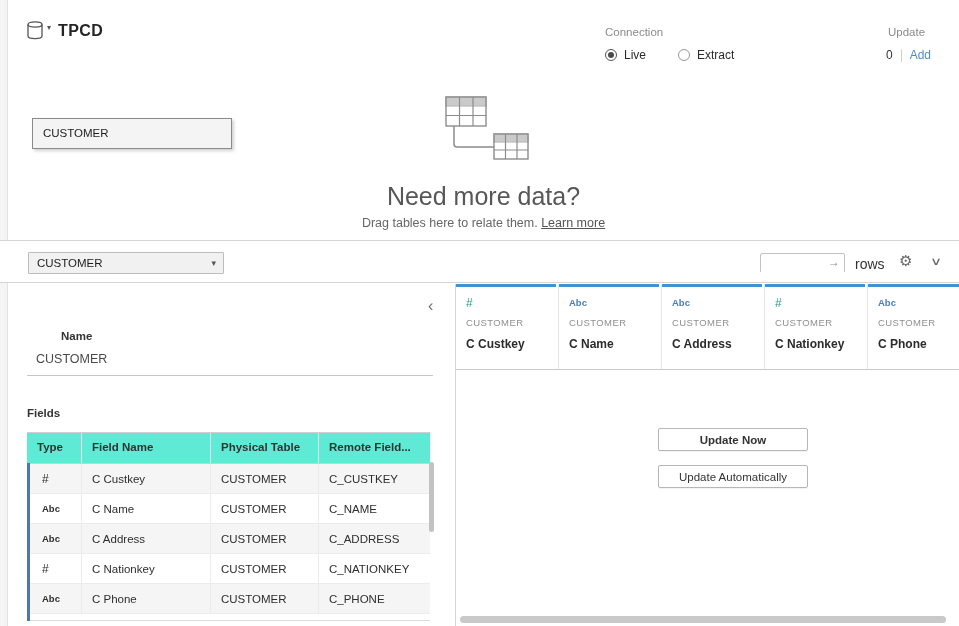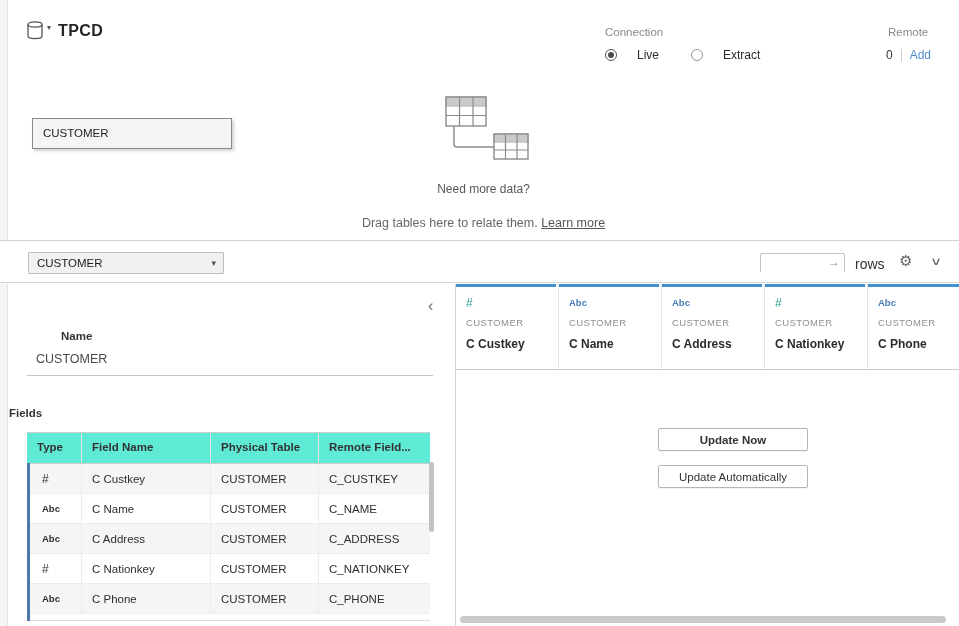--- a/index.html
+++ b/index.html
@@ -14,38 +14,38 @@
 
   
   .top-area { position:absolute; left:8px; top:0; right:0; height:240px; background:#fff; }
   .ds-icon { position:absolute; left:18px; top:20px; display:flex; align-items:flex-start; gap:3px; cursor:pointer; }
   .ds-caret { font-size:8px; color:#555; margin-top:3px; }
   .ds-title { position:absolute; left:50px; top:22px; font-size:16px; font-weight:bold; color:#252525; letter-spacing:0.4px; }
 
   .connection { position:absolute; left:597px; top:26px; }
   .section-label { font-size:11.5px; color:#8a8a8a; }
   .radio-row { display:flex; gap:32px; margin-top:10px; }
-  .radio { display:flex; align-items:center; gap:20px; font-size:12px; color:#2b2b2b; cursor:pointer; }
+  .radio { display:flex; align-items:center; gap:7px; font-size:12px; color:#2b2b2b; cursor:pointer; }
   .radio-dot { width:12px; height:12px; border:1px solid #979797; border-radius:50%; position:relative; }
   .radio-dot.selected { border-color:#555; }
   .radio-dot.selected::after { content:""; position:absolute; inset:2px; background:#4a4a4a; border-radius:50%; }
 
   .filters-block { position:absolute; left:880px; top:26px; }
   .filters-row { display:flex; align-items:center; gap:8px; margin-top:10px; margin-left:-2px; }
   .filters-count { font-size:12px; color:#333; }
   .filters-sep { width:1px; height:13px; background:#d0d0d0; }
   .filters-add { font-size:12px; color:#4f8dc9; cursor:pointer; text-decoration:none; }
 
   .table-pill { position:absolute; left:24px; top:118px; width:200px; height:31px;
     background:#f4f4f4; border:1px solid #8a8a8a; box-shadow:2px 2px 3px rgba(0,0,0,0.18);
     font-size:11.5px; color:#1e1e1e; line-height:29px; padding-left:10px; cursor:pointer; }
 
   .illustration { position:absolute; left:430px; top:94px; }
   .empty-title { position:absolute; top:182px; left:0; width:100%; text-align:center;
-    font-size:12px; color:#575757; }
+    font-size:25px; color:#575757; }
   .empty-hint { position:absolute; top:216px; left:0; width:100%; text-align:center;
     font-size:12.5px; color:#666; }
   .learn-more { color:#555; text-decoration:underline; cursor:pointer; }
 
   
   .toolbar { position:absolute; left:0; top:240px; width:959px; height:43px;
     background:#fff; border-top:1px solid #d4d4d4; border-bottom:1px solid #d4d4d4; }
   .table-select { position:absolute; left:28px; top:11px; width:196px; height:22px;
     background:#f1f1f1; border:1px solid #bdbdbd; border-radius:1px;
     font-size:11.5px; color:#1c1c1c; line-height:20px; padding-left:8px; cursor:pointer; }
@@ -59,21 +59,21 @@
   .gear { position:absolute; left:899px; top:11px; font-size:15px; color:#666; cursor:pointer; }
   .chev { position:absolute; left:932px; top:14px; font-size:11px; color:#666; transform:scaleX(1.5); cursor:pointer; }
 
   
   .meta-panel { position:absolute; left:8px; top:284px; width:447px; bottom:0; background:#fff; }
   .collapse { position:absolute; left:420px; top:14px; font-size:16px; color:#6f6f6f; cursor:pointer; line-height:1; }
   .panel-label { position:absolute; font-size:11.5px; font-weight:bold; color:#333; }
   .name-label { left:19px; top:46px;margin-left:34px; }
   .name-value { position:absolute; left:28px; top:68px; font-size:12.5px; color:#4a4a4a; }
   .name-underline { position:absolute; left:19px; top:91px; width:406px; border-bottom:1px solid #c6c6c6; }
-  .fields-label { left:1px; top:123px; }
+  .fields-label { left:19px; top:123px; }
 
   .ftable { position:absolute; left:19px; top:148px; width:403px; font-size:11.5px; }
   .row-accent { position:absolute; left:0; top:31px; width:3px; height:158px; background:#4e79a7; z-index:2; }
   .fheader { display:flex; height:32px; border-top:1px solid #cfcfcf; border-bottom:1px solid #cfcfcf; background:#5eead4; }
   .fheader > div { font-weight:bold; color:#333; line-height:29px; padding-left:10px;
     border-right:1px solid #e3e3e3; overflow:hidden; white-space:nowrap; }
   .fheader > div:last-child { border-right:none; }
   .w-type { width:55px; } .w-name { width:129px; } .w-table { width:108px; } .w-remote { flex:1; }
   .frow { display:flex; height:30px; border-bottom:1px solid #ececec; cursor:pointer; }
   .frow:nth-child(odd) { background:#f5f5f5; }
@@ -134,21 +134,21 @@
           <span>Live</span>
         </div>
         <div class="radio">
           <span class="radio-dot"></span>
           <span>Extract</span>
         </div>
       </div>
     </div>
 
     <div class="filters-block">
-      <div class="section-label">Remote</div>
+      <div class="section-label">Update</div>
       <div class="filters-row">
         <span class="filters-count">0</span>
         <span class="filters-sep"></span>
         <a class="filters-add">Add</a>
       </div>
     </div>
 
     <div class="table-pill">CUSTOMER</div>
 
     <div class="illustration">

